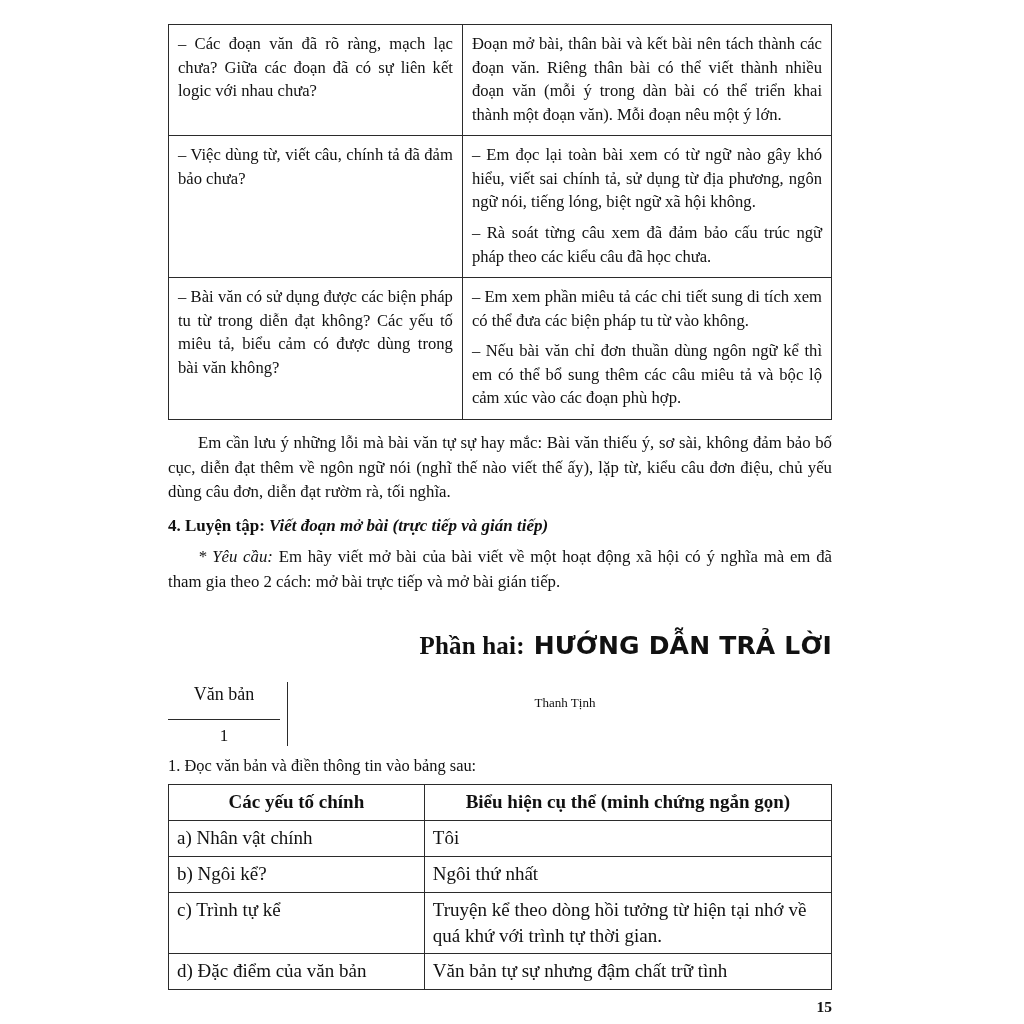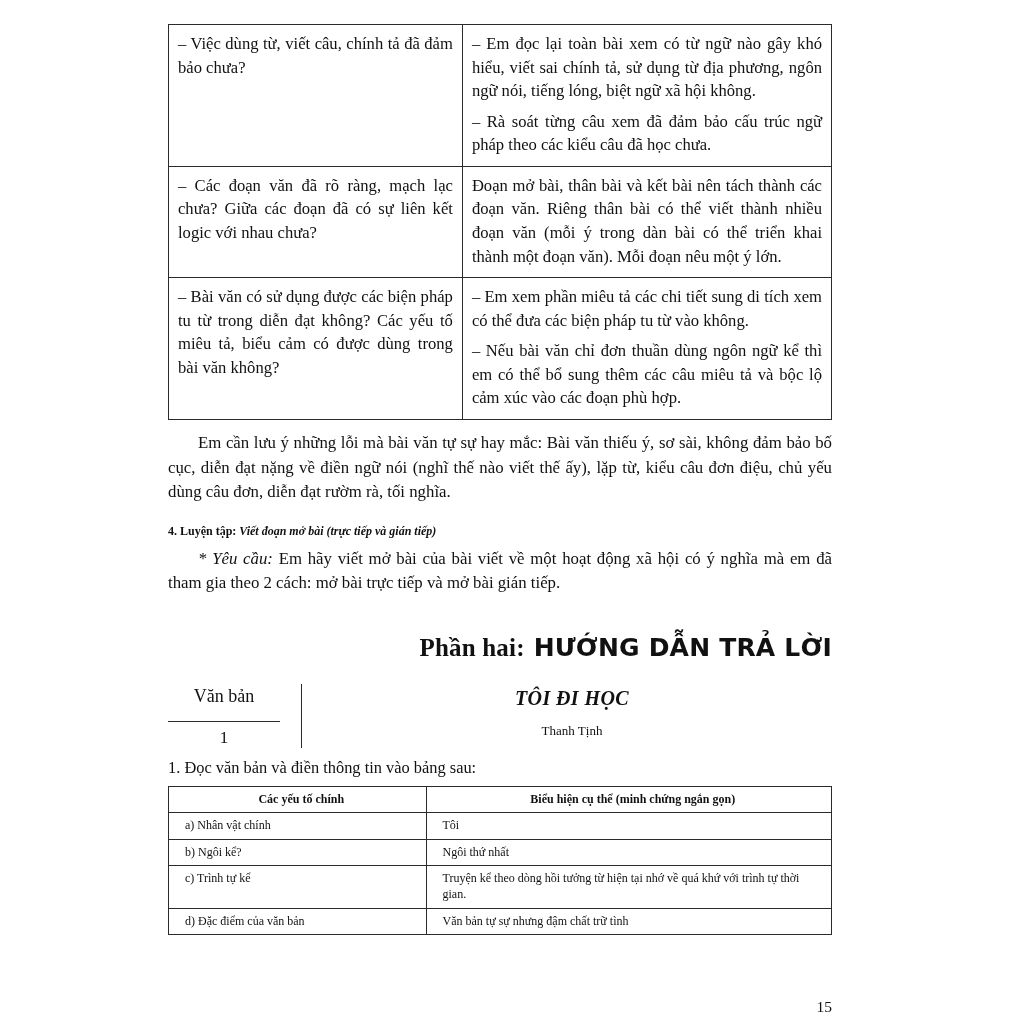--- a/index.html
+++ b/index.html
@@ -52,23 +52,23 @@
   .body-para {
     font-size: 16.8px;
     line-height: 1.47;
     margin-top: 11px;
     text-align: justify;
     text-justify: inter-word;
     text-indent: 30px;
   }
 
   .section-line {
-    font-size: 12px;
+    font-size: 17px;
     line-height: 1.47;
-    margin-top: 18px;
+    margin-top: 9px;
   }
   .section-line b { font-weight: bold; }
   .bold-italic { font-weight: bold; font-style: italic; }
 
   .req-line {
     font-size: 16.8px;
     line-height: 1.47;
     margin-top: 6px;
     text-indent: 30px;
     text-align: justify;
@@ -98,21 +98,21 @@
   
   .vanban-wrap {
     margin-top: 22px;
     display: flex;
     align-items: stretch;
     width: 100%;
   }
   .vanban-left {
     width: 112px;
     text-align: center;
-    padding-right: 21px;
+    padding-right: 7px;
     border-right: 1.4px solid #2b2b2b;
   }
   .vanban-left .vb-title {
     font-size: 18px;
     padding-top: 2px;
   }
   .vanban-left .vb-num {
     font-size: 17px;
     margin-top: 14px;
     padding-top: 6px;
@@ -151,79 +151,80 @@
   }
 
   
   table.grid2 {
     border-collapse: collapse;
     width: 100%;
     table-layout: fixed;
   }
   table.grid2 td, table.grid2 th {
     border: 1px solid #2b2b2b;
-    padding: 4px 8px 5px 16px;
-    font-size: 12px;
+    padding: 4px 8px 5px 8px;
+    font-size: 19px;
     line-height: 1.36;
     vertical-align: top;
     text-align: left;
   }
   table.grid2 th {
     text-align: center;
     font-weight: bold;
   }
   table.grid2 .c1 { width: 38%; }
   table.grid2 .c2 { width: 62%; }
 
   .page-number {
     position: absolute;
     right: 192px;
     top: 998px;
     font-size: 15.5px;
     font-family: "Liberation Serif", serif;
+    font-weight: bold;
   }
 </style>
 </head>
 <body>
 
 <div class="page">
   <div class="content">
 
     <table class="grid">
       <tbody>
           <tr>
         <td class="col-left">
+          <div class="para">– Các đoạn văn đã rõ ràng, mạch lạc chưa? Giữa các đoạn đã có sự liên kết logic với nhau chưa?</div>
+        </td>
+        <td class="col-right">
+          <div class="para">Đoạn mở bài, thân bài và kết bài nên tách thành các đoạn văn. Riêng thân bài có thể viết thành nhiều đoạn văn (mỗi ý trong dàn bài có thể triển khai thành một đoạn văn). Mỗi đoạn nêu một ý lớn.</div>
+        </td>
+      </tr>
+      <tr>
+        <td class="col-left">
           <div class="para">– Việc dùng từ, viết câu, chính tả đã đảm bảo chưa?</div>
         </td>
         <td class="col-right">
           <div class="para">– Em đọc lại toàn bài xem có từ ngữ nào gây khó hiểu, viết sai chính tả, sử dụng từ địa phương, ngôn ngữ nói, tiếng lóng, biệt ngữ xã hội không.</div>
           <div class="para">– Rà soát từng câu xem đã đảm bảo cấu trúc ngữ pháp theo các kiểu câu đã học chưa.</div>
         </td>
       </tr>
       <tr>
         <td class="col-left">
-          <div class="para">– Các đoạn văn đã rõ ràng, mạch lạc chưa? Giữa các đoạn đã có sự liên kết logic với nhau chưa?</div>
-        </td>
-        <td class="col-right">
-          <div class="para">Đoạn mở bài, thân bài và kết bài nên tách thành các đoạn văn. Riêng thân bài có thể viết thành nhiều đoạn văn (mỗi ý trong dàn bài có thể triển khai thành một đoạn văn). Mỗi đoạn nêu một ý lớn.</div>
-        </td>
-      </tr>
-      <tr>
-        <td class="col-left">
           <div class="para">– Bài văn có sử dụng được các biện pháp tu từ trong diễn đạt không? Các yếu tố miêu tả, biểu cảm có được dùng trong bài văn không?</div>
         </td>
         <td class="col-right">
           <div class="para">– Em xem phần miêu tả các chi tiết sung di tích xem có thể đưa các biện pháp tu từ vào không.</div>
           <div class="para">– Nếu bài văn chỉ đơn thuần dùng ngôn ngữ kể thì em có thể bổ sung thêm các câu miêu tả và bộc lộ cảm xúc vào các đoạn phù hợp.</div>
         </td>
       </tr>
     </tbody>
       </table>
 
-    <div class="body-para">Em cần lưu ý những lỗi mà bài văn tự sự hay mắc: Bài văn thiếu ý, sơ sài, không đảm bảo bố cục, diễn đạt nặng về điền ngữ nói (nghĩ thế nào viết thế ấy), lặp từ, kiểu câu đơn điệu, chủ yếu dùng câu đơn, diễn đạt rườm rà, tối nghĩa.</div>
+    <div class="body-para">Em cần lưu ý những lỗi mà bài văn tự sự hay mắc: Bài văn thiếu ý, sơ sài, không đảm bảo bố cục, diễn đạt thêm về ngôn ngữ nói (nghĩ thế nào viết thế ấy), lặp từ, kiểu câu đơn điệu, chủ yếu dùng câu đơn, diễn đạt rườm rà, tối nghĩa.</div>
 
     <div class="section-line">
       <b>4. Luyện tập:</b>
       <span class="bold-italic">Viết đoạn mở bài (trực tiếp và gián tiếp)</span>
     </div>
     <div class="req-line">
       <i>* Yêu cầu:</i>
       <span>Em hãy viết mở bài của bài viết về một hoạt động xã hội có ý nghĩa mà em đã tham gia theo 2 cách: mở bài trực tiếp và mở bài gián tiếp.</span>
     </div>
 
@@ -232,21 +233,20 @@
       <span>HƯỚNG DẪN TRẢ LỜI</span>
     </div>
 
 
     <div class="vanban-wrap">
       <div class="vanban-left">
         <div class="vb-title">Văn bản</div>
         <div class="vb-num">1</div>
       </div>
       <div class="vanban-right">
-        <div class="vb-work">TÔI ĐI HỌC</div>
         <div class="vb-author">Thanh Tịnh</div>
       </div>
     </div>
 
     <div class="q-line">1. Đọc văn bản và điền thông tin vào bảng sau:</div>
 
     <table class="grid2">
       <tbody>
           <tr>
         <th class="c1">Các yếu tố chính</th>

